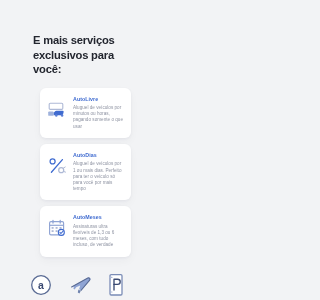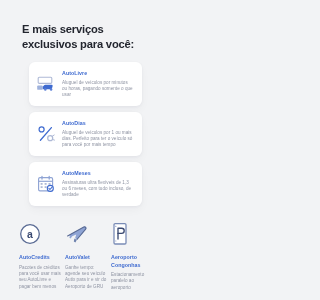--- a/index.html
+++ b/index.html
@@ -15,21 +15,21 @@
     background: #f2f3f5;
     color: #2b2f3a;
     -webkit-font-smoothing: antialiased;
   }
 
   .page {
     position: relative;
     width: 169px;
     height: 300px;
     background: #f2f3f5;
-    padding: 5px;
+    padding: 16px;
   }
 
   
   .heading {
     padding: 17px 16px 0 17px;
     font-size: 11.2px;
     line-height: 14.5px;
     font-weight: 700;
     letter-spacing: -0.2px;
     color: #23262f;

